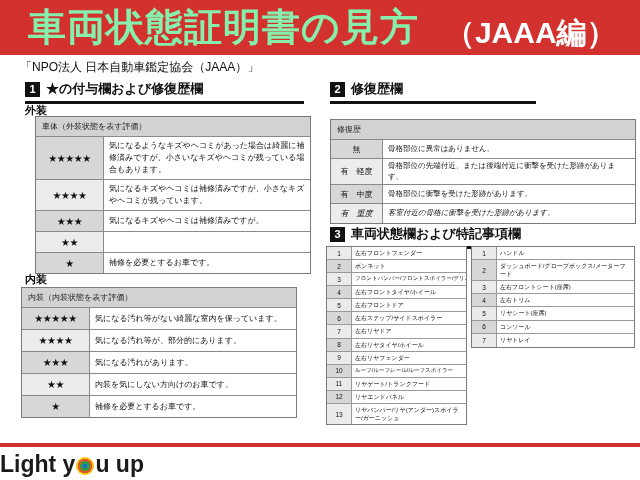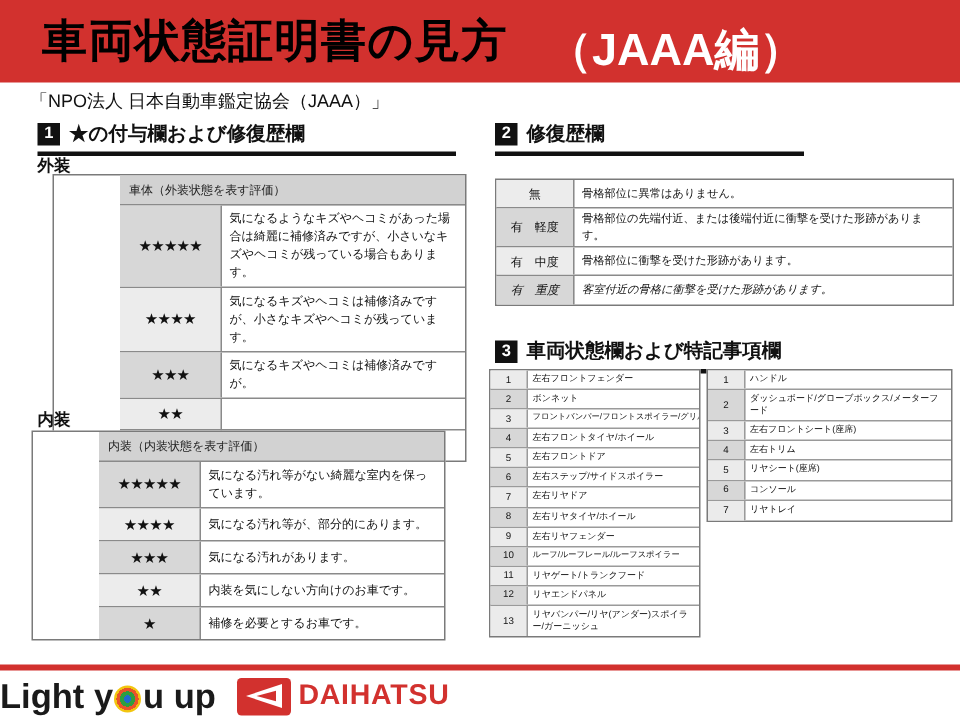--- a/index.html
+++ b/index.html
@@ -2,41 +2,41 @@
 <html><head>
 <meta charset="utf-8">
 <style>
   * { box-sizing: border-box; margin: 0; padding: 0; }
   body { background: #ffffff; font-family: "Liberation Sans", sans-serif; }
   .page { position: relative; width: 640px; height: 480px; background: #ffffff; overflow: hidden; }
 
   
   .band { position: absolute; top: 0; left: 0; width: 640px; height: 55px;
           background: #d2312e; display: flex; align-items: center; }
-  .band-title { color: #000000; font-weight: bold; font-size: 30px; margin-left: 28px; letter-spacing: 1px; }
+  .band-title { color: #86efac; font-weight: bold; font-size: 38px; margin-left: 28px; letter-spacing: 1px; }
   .band-edition { color: #fff; font-weight: bold; font-size: 30px; margin-left: 26px; margin-top: 12px; }
 
   .subtitle { position: absolute; top: 59px; left: 20px; font-size: 12px; color: #111; }
 
   
   .section { position: absolute; display: flex; align-items: center; gap: 6px;
              border-bottom: 3px solid #111; padding-bottom: 3px; }
   .sec1 { top: 80px; left: 25px; width: 279px; }
   .sec2 { top: 80px; left: 330px; width: 206px; }
   .sec3 { top: 225px; left: 330px; width: 206px; }
   .badge { width: 15px; height: 15px; background: #111; color: #fff; font-size: 11px;
            font-weight: bold; display: flex; align-items: center; justify-content: center; flex: none; }
   .sec-title { font-size: 13px; font-weight: bold; color: #111; white-space: nowrap; }
 
   .sublabel { position: absolute; font-size: 11px; font-weight: bold; color: #111; }
   .lbl-ext { top: 103px; left: 25px; }
   .lbl-int { top: 272px; left: 25px; }
 
   
-  .sttable { position: absolute; width: 276px; border: 1px solid #7a7a7a; background: #fff; padding-left: 44px; }
+  .sttable { position: absolute; width: 276px; border: 1px solid #7a7a7a; background: #fff; }
   .tbl-ext { top: 116px; left: 35px; }
   .tbl-int { top: 287px; left: 21px; }
   .thead { background: #d2d2d2; font-size: 8px; color: #222; padding: 4px 6px;
            border-bottom: 1px solid #8a8a8a; min-height: 15px; }
   .strow { display: flex; border-bottom: 1px solid #8a8a8a; }
   .strow:last-child { border-bottom: none; }
   .stcell { width: 68px; flex: none; display: flex; align-items: center; justify-content: center;
             font-size: 10px; color: #111; border-right: 1px solid #8a8a8a; background: #ececec;
             letter-spacing: -0.5px; }
   .strow:nth-child(even) .stcell { background: #d7d7d7; }
@@ -64,21 +64,21 @@
   .dgno { width: 25px; flex: none; display: flex; align-items: center; justify-content: center;
           font-size: 6.5px; color: #111; border-right: 1px solid #9a9a9a; background: #ebebeb; }
   .dgrow:nth-child(even) .dgno { background: #d7d7d7; }
   .dgname { flex: 1; font-size: 6px; color: #111; padding: 2px 3px; line-height: 1.35;
             display: flex; align-items: center; }
   .nw { white-space: nowrap; font-size: 5.5px; overflow: hidden; }
 
   
   .redline { position: absolute; top: 443px; left: 0; width: 640px; height: 4px; background: #d2312e; }
   .footer { position: absolute; top: 449px; left: 0; width: 640px; height: 30px;
-            display: flex; align-items: center; justify-content: flex-start; gap: 14px; }
+            display: flex; align-items: center; justify-content: space-between; gap: 14px; }
   .slogan { display: flex; align-items: center; font-size: 23px; font-weight: bold; color: #1a1a1a; }
   .target { width: 18px; height: 18px; border-radius: 50%; margin: 4px 1px 0 1px; flex: none;
             background: radial-gradient(circle,
               #1f6bd0 0 20%, #2e9e3f 20% 40%, #e8542a 40% 58%,
               #f2c50f 58% 92%, #ffffff 92% 100%); }
   .dbrand { display: flex; align-items: center; gap: 5px; }
   .dmark { width: 36px; height: 25px; background: #d2312e; border-radius: 3px;
            display: flex; align-items: center; justify-content: center; flex: none; }
   .dtext { color: #d2312e; font-weight: bold; font-size: 19px; letter-spacing: 0.5px; }
 </style>
@@ -146,20 +146,21 @@
       <div class="stcell h21">★</div>
       <div class="stdesc">補修を必要とするお車です。</div>
     </div>
   </div>
 
   <div class="section sec2">
     <span class="badge">2</span>
     <span class="sec-title">修復歴欄</span>
   </div>
   <div class="rptable">
+    <div class="thead">修復歴</div>
     <div class="rprow">
       <div class="rpgrade">無</div>
       <div class="rpdesc">骨格部位に異常はありません。</div>
     </div>
     <div class="rprow">
       <div class="rpgrade">有　軽度</div>
       <div class="rpdesc">骨格部位の先端付近、または後端付近に衝撃を受けた形跡があります。</div>
     </div>
     <div class="rprow">
       <div class="rpgrade">有　中度</div>
@@ -262,24 +263,15 @@
     </div>
   </div>
 
   <div class="redline"></div>
   <div class="footer">
     <div class="slogan">
       <span>Light y</span>
       <span class="target"></span>
       <span>u up</span>
     </div>
-    <div class="dbrand">
-      <span class="dmark">
-        <svg width="26" height="18" viewBox="0 0 26 18">
-          <polygon points="1,9 25,1 25,17" fill="#ffffff"></polygon>
-          <polygon points="8,9 21,5.5 21,12.5" fill="#d2312e"></polygon>
-        </svg>
-      </span>
-      <span class="dtext">DAIHATSU</span>
-    </div>
   </div>
 
 </div>
 
 </body></html>

